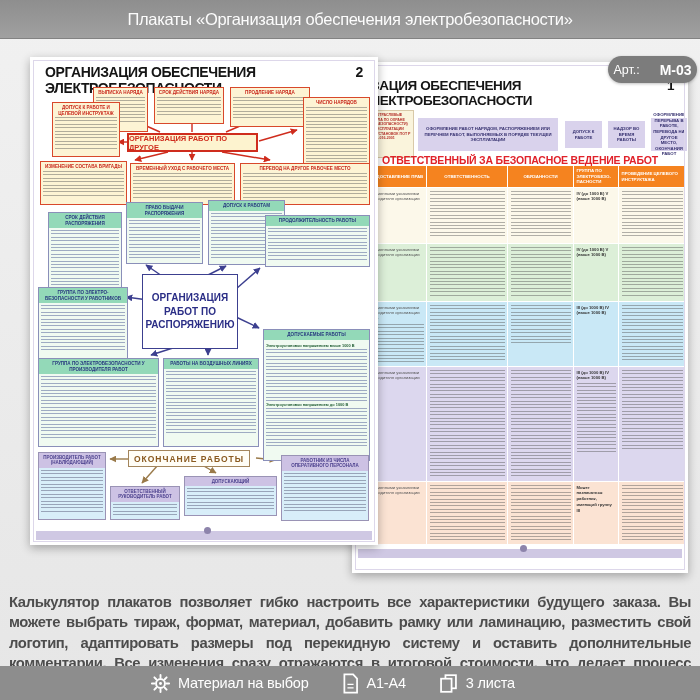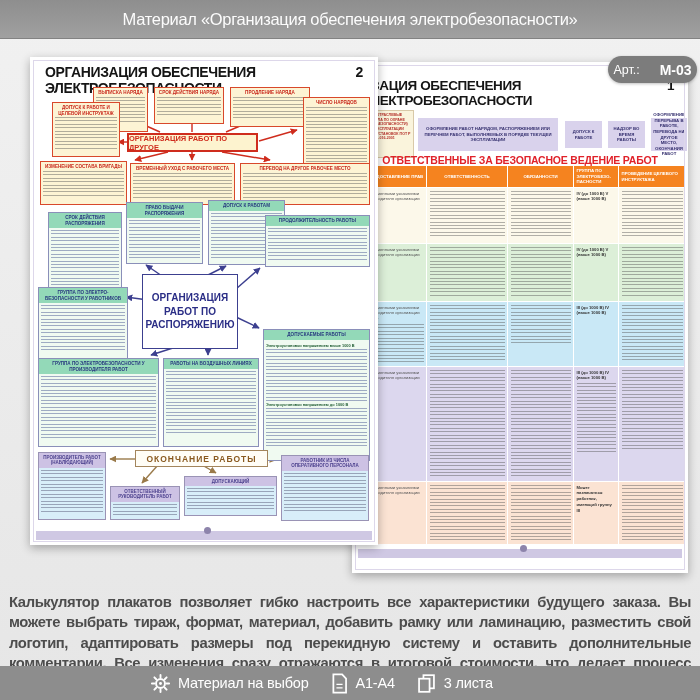--- a/index.html
+++ b/index.html
@@ -66,51 +66,51 @@
   .trow .c{box-sizing:border-box;padding:2.5px;overflow:hidden}
   .c1{width:61px}.c2{width:80px}.c3{width:65px}.c4{width:44px}.c5{width:66px}
   .thead .c{background:#f5831f;color:#fff;font-weight:bold;font-size:4.4px;line-height:1.3;display:flex;align-items:center}
   .grant{font-size:4.2px;color:#555;line-height:1.35}
   .group{font-size:4.2px;font-weight:bold;color:#333;line-height:1.4;margin-bottom:2px}
 
   
   .desc{position:absolute;left:9px;right:9px;top:577px;font-size:14.8px;font-weight:bold;
         letter-spacing:-0.4px;line-height:1.38;color:#4d4d4d;text-align:justify}
   .botbar{position:absolute;left:0;right:0;bottom:0;height:34px;background:#8d8d8d;display:flex;
-          align-items:center;gap:7px;padding-left:150px;box-sizing:border-box;z-index:6}
+          align-items:center;gap:18px;padding-left:150px;box-sizing:border-box;z-index:6}
   .botbar .item{display:flex;align-items:center;gap:7px;color:#fff;font-size:14.5px;letter-spacing:-0.2px}
   .botbar .item + .item{margin-left:14px}
 </style>
 </head>
 <body>
 
 <div id="stage">
 
   <div class="topbar">
-    <span>Материал «Организация обеспечения электробезопасности»</span>
+    <span>Плакаты «Организация обеспечения электробезопасности»</span>
   </div>
 
   <div class="badge">
     <span>Арт.:</span>
     <b>М-03</b>
   </div>
 
   <div id="posterR" class="poster">
     <div class="prTitle">
       <span>ИЗАЦИЯ ОБЕСПЕЧЕНИЯ ЭЛЕКТРОБЕЗОПАСНОСТИ</span>
       <span>1</span>
     </div>
 
     <div class="rules" style="left:4px;top:48px;width:58px;height:48px">МЕЖОТРАСЛЕВЫЕ ПРАВИЛА ПО ОХРАНЕ ТРУДА (БЕЗОПАСНОСТИ) ПРИ ЭКСПЛУАТАЦИИ ЭЛЕКТРОУСТАНОВОК ПОТ Р М-016-2001</div>
     <div class="measure" style="left:66px;top:56px;width:140px;height:33px">ОФОРМЛЕНИЕ РАБОТ НАРЯДОМ, РАСПОРЯЖЕНИЕМ ИЛИ ПЕРЕЧНЕМ РАБОТ, ВЫПОЛНЯЕМЫХ В ПОРЯДКЕ ТЕКУЩЕЙ ЭКСПЛУАТАЦИИ</div>
     <div class="measure" style="left:213px;top:59px;width:37px;height:27px">ДОПУСК К РАБОТЕ</div>
     <div class="measure" style="left:256px;top:59px;width:37px;height:27px">НАДЗОР ВО ВРЕМЯ РАБОТЫ</div>
     <div class="measure" style="left:299px;top:56px;width:36px;height:33px">ОФОРМЛЕНИЕ ПЕРЕРЫВА В РАБОТЕ, ПЕРЕВОДА НА ДРУГОЕ МЕСТО, ОКОНЧАНИЯ РАБОТ</div>
 
-    <div class="redhead" style="top:92px">ОТВЕТСТВЕННЫЕ ЗА БЕЗОПАСНОЕ ВЕДЕНИЕ РАБОТ</div>
+    <div class="redhead" style="top:92px">ОТВЕТСТВЕННЫЙ ЗА БЕЗОПАСНОЕ ВЕДЕНИЕ РАБОТ</div>
 
     <div class="trow thead" style="top:104px;height:21px">
       <div class="c c1" style="height:21px">ПРЕДОСТАВЛЕНИЕ ПРАВ</div>
       <div class="c c2" style="height:21px;justify-content:center">ОТВЕТСТВЕННОСТЬ</div>
       <div class="c c3" style="height:21px;justify-content:center">ОБЯЗАННОСТИ</div>
       <div class="c c4" style="height:21px">ГРУППА ПО ЭЛЕКТРОБЕЗО- ПАСНОСТИ</div>
       <div class="c c5" style="height:21px">ПРОВЕДЕНИЕ ЦЕЛЕВОГО ИНСТРУКТАЖА</div>
     </div>
 
     <div class="trow" style="top:126px;height:55px">
@@ -335,21 +335,21 @@
           <i class="tt" style="height:64px;color:#3a4a8a"></i>
         </div>
     </div>
     <div class="gbox" style="left:133px;top:301px;width:96px;height:89px">
       <div class="h">РАБОТЫ НА ВОЗДУШНЫХ ЛИНИЯХ</div>
       <div class="b">
           <i class="tt" style="height:64px;color:#3a4a8a"></i>
         </div>
     </div>
 
-    <div class="fcenter" style="left:105px;top:393px;width:133px;height:17px">ОКОНЧАНИЕ РАБОТЫ</div>
+    <div class="fcenter" style="left:98px;top:393px;width:122px;height:17px">ОКОНЧАНИЕ РАБОТЫ</div>
     <div class="pbox" style="left:8px;top:395px;width:68px;height:68px">
       <div class="h">ПРОИЗВОДИТЕЛЬ РАБОТ (НАБЛЮДАЮЩИЙ)</div>
       <div class="b">
           <i class="tt" style="height:44px;color:#4a4a6a"></i>
         </div>
     </div>
     <div class="pbox" style="left:80px;top:429px;width:70px;height:34px">
       <div class="h">ОТВЕТСТВЕННЫЙ РУКОВОДИТЕЛЬ РАБОТ</div>
       <div class="b">
           <i class="tt" style="height:12px;color:#4a4a6a"></i>

